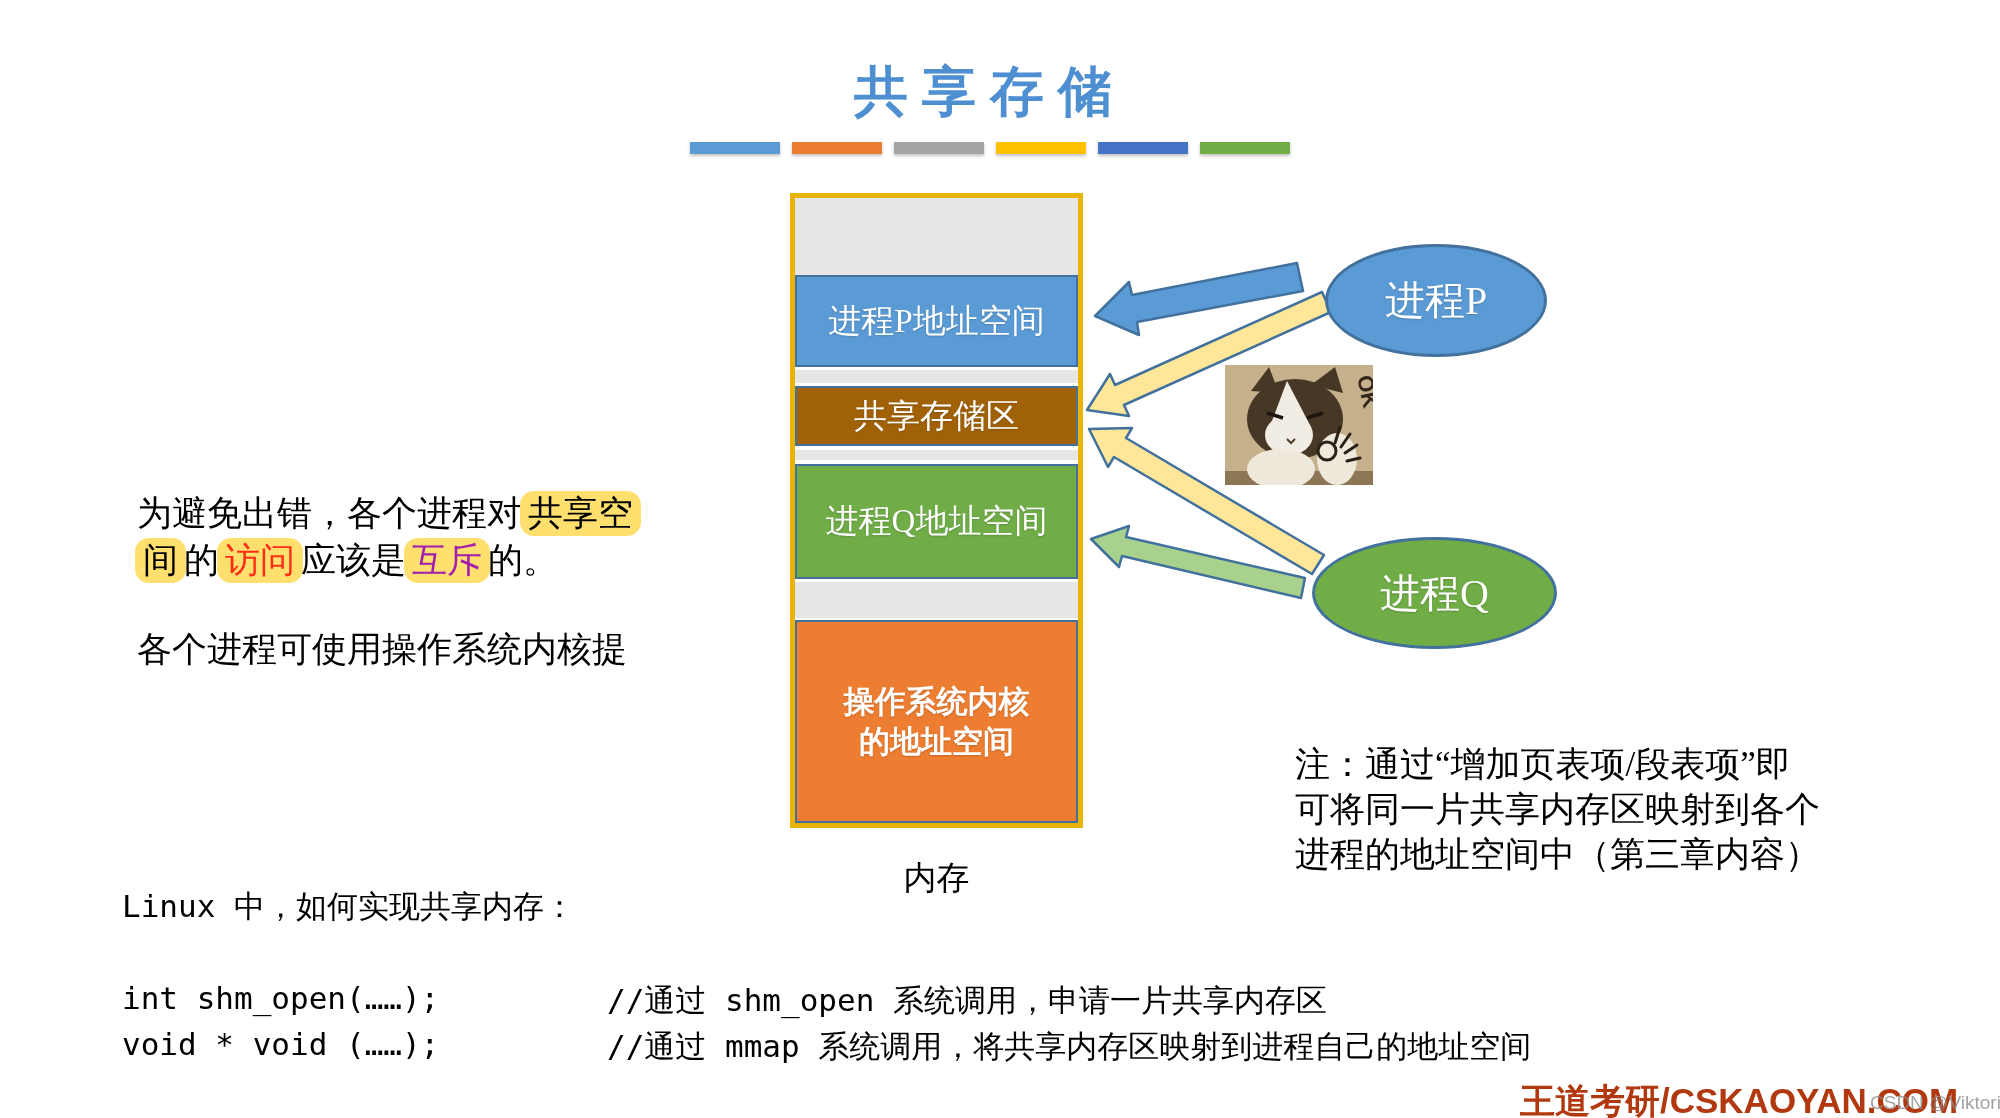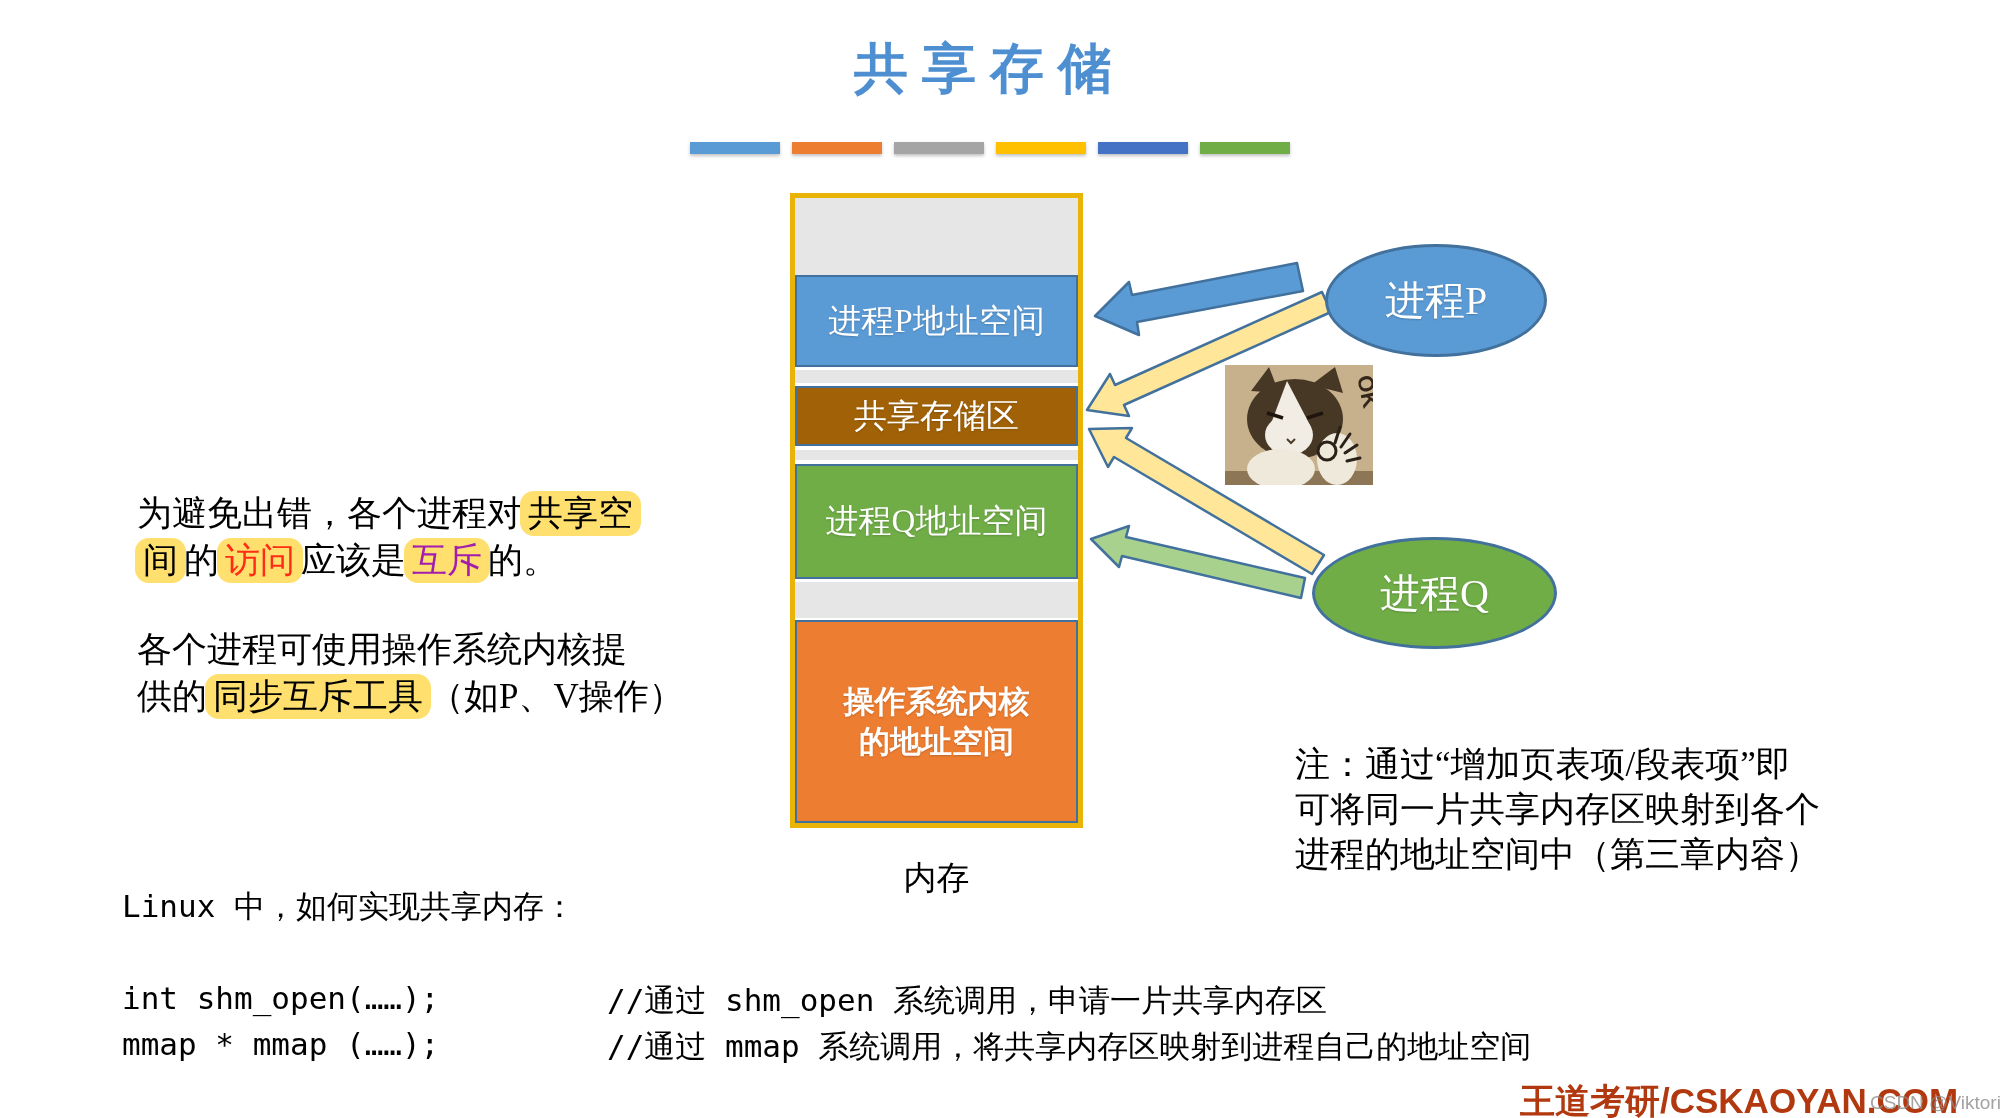--- a/index.html
+++ b/index.html
@@ -4,21 +4,21 @@
 <style>
   html,body{margin:0;padding:0;background:#ffffff;}
   #canvas{
     position:relative;width:2000px;height:1118px;background:#ffffff;overflow:hidden;
     font-family:"Liberation Serif","DejaVu Serif",serif;
   }
   .abs{position:absolute;}
 
   
   #title{
-    left:690px;top:33px;width:600px;text-align:center;
+    left:690px;top:56px;width:600px;text-align:center;
     font-size:54px;font-weight:bold;letter-spacing:14px;
   }
 
   
   #bars{left:690px;top:142px;display:flex;gap:12px;}
   .bar{width:90px;height:12px;box-shadow:0 2px 3px rgba(120,120,120,.45);}
 
   
   #mem-col{
     left:790px;top:193px;width:293px;height:635px;
@@ -155,29 +155,26 @@
     <div>
       <span>为避免出错，各个进程对</span><span class="hl" style="background-color: rgb(255, 223, 110);">共享空</span>
     </div>
     <div>
       <span class="hl" style="background-color: rgb(255, 223, 110);">间</span><span>的</span><span class="hl red" style="background-color: rgb(255, 223, 110); color: rgb(255, 45, 22);">访问</span><span>应该是</span><span class="hl red" style="background-color: rgb(255, 223, 110); color: #a21caf; margin-top: 11px;">互斥</span><span>的。</span>
     </div>
   </div>
 
   <div class="abs para" id="para2">
     <div>各个进程可使用操作系统内核提</div>
-    <div>
-      <span>供的</span><span class="hl" style="background-color: rgb(255, 223, 110);">同步互斥工具</span><span>（如P、V操作）</span>
-    </div>
   </div>
 
   <div class="abs monoline" id="linux-line">Linux 中，如何实现共享内存：</div>
   <div class="abs monoline" id="code1">int shm_open(……);</div>
   <div class="abs monoline" id="comment1">//通过 shm_open 系统调用，申请一片共享内存区</div>
-  <div class="abs monoline" id="code2">mmap * mmap (……);</div>
+  <div class="abs monoline" id="code2">void * void (……);</div>
   <div class="abs monoline" id="comment2">//通过 mmap 系统调用，将共享内存区映射到进程自己的地址空间</div>
 
   <div class="abs" id="note-right">
     <div>注：通过“增加页表项/段表项”即</div>
     <div>可将同一片共享内存区映射到各个</div>
     <div>进程的地址空间中（第三章内容）</div>
   </div>
 
   <div class="abs" id="brand" style="color: rgb(178, 57, 15);">王道考研/CSKAOYAN.COM</div>
   <div class="abs" id="watermark">CSDN @Viktoriae</div>

